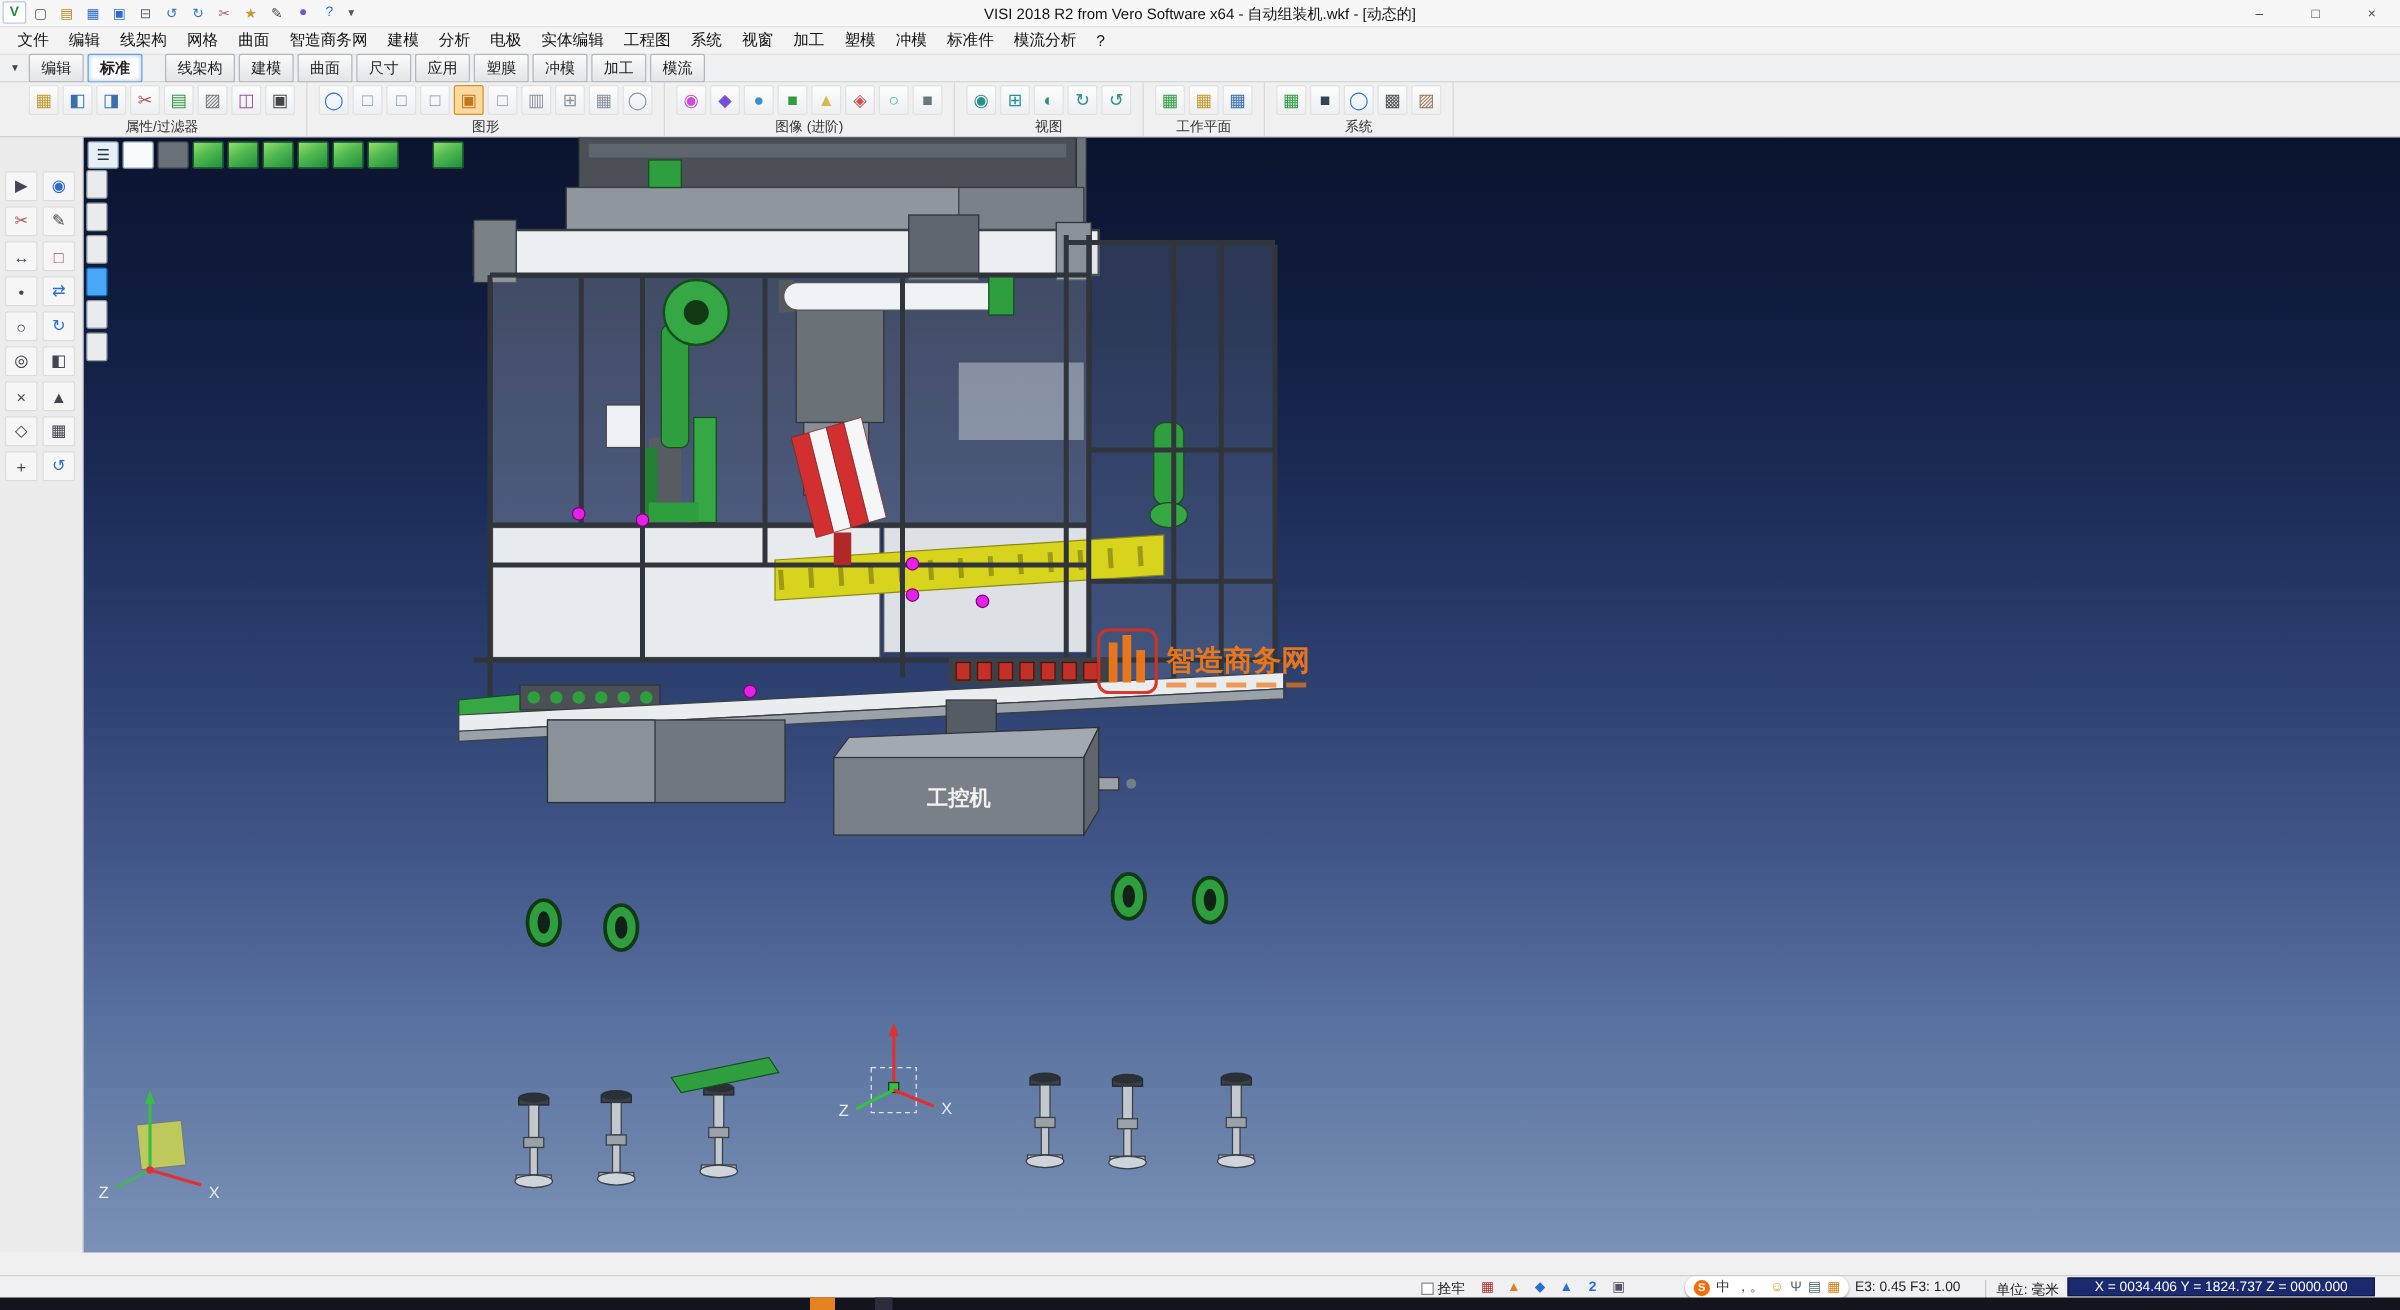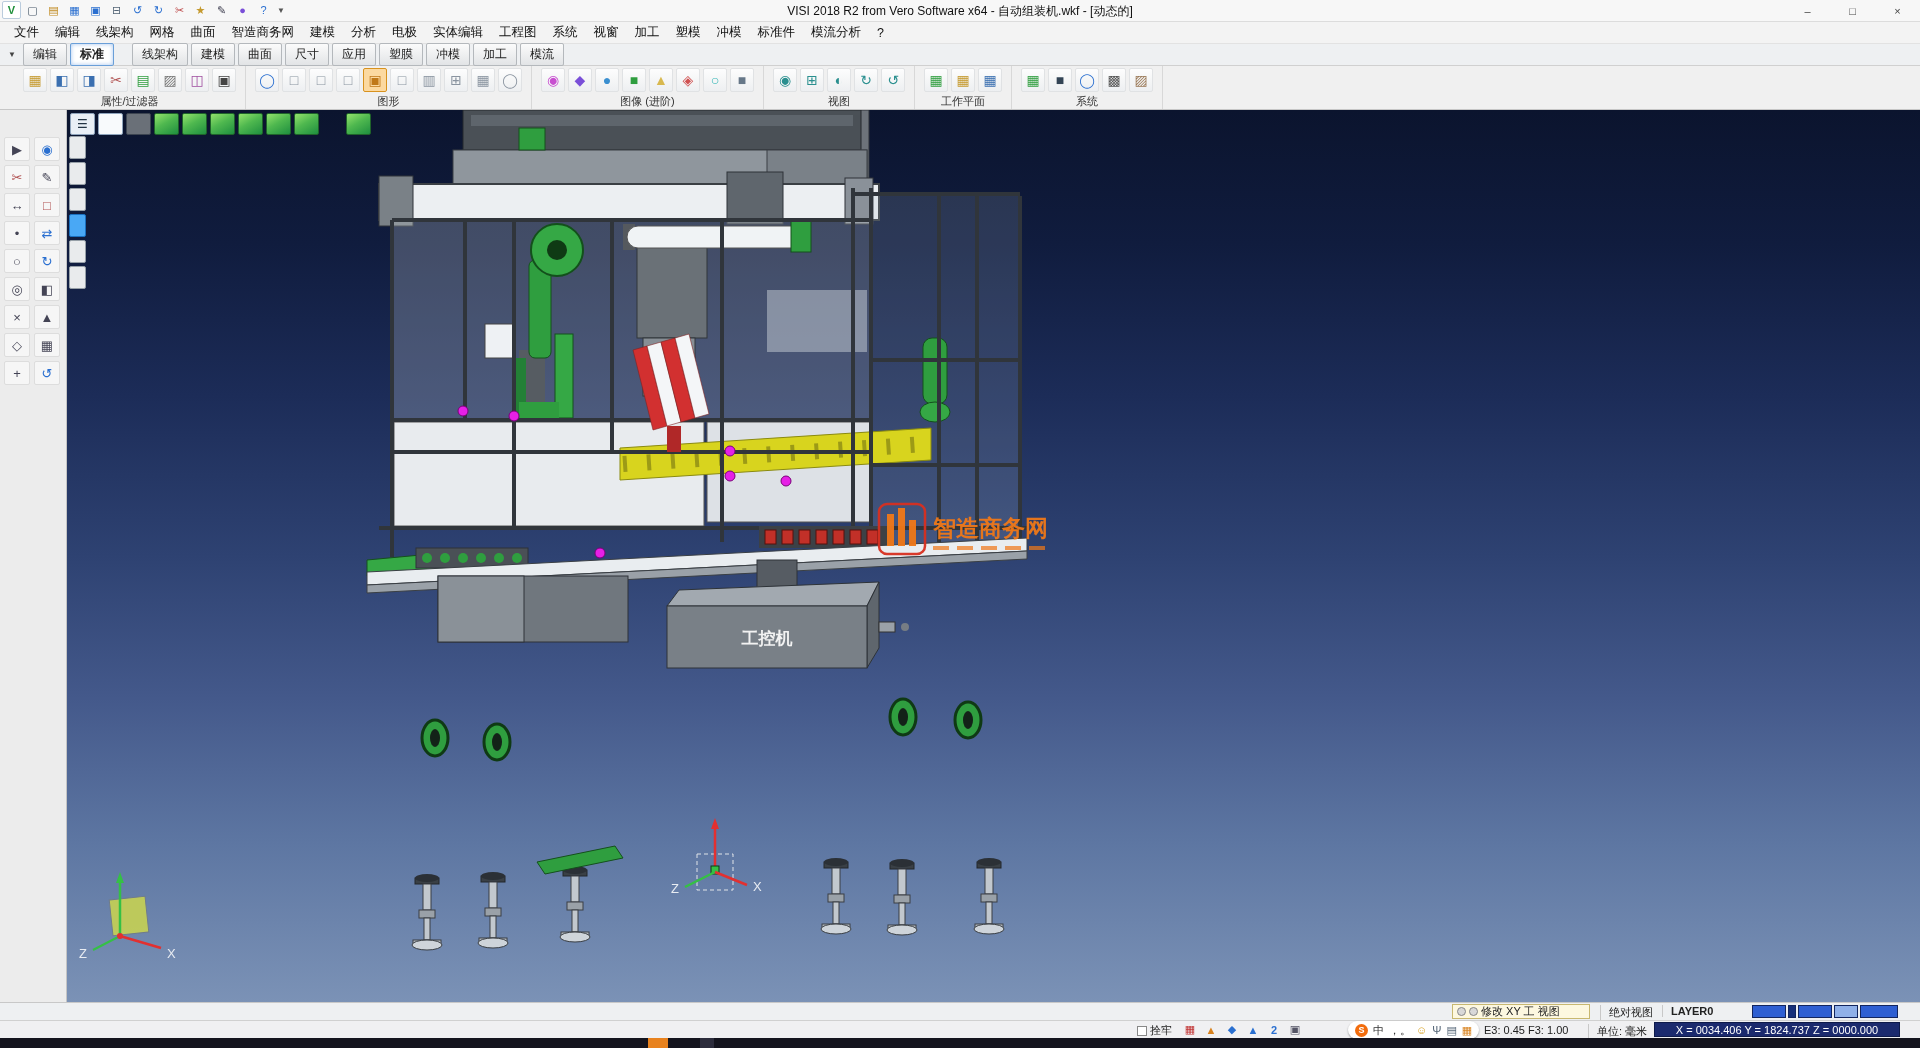--- a/index.html
+++ b/index.html
@@ -403,36 +403,20 @@
     <div class="edge-toolbar">
         <span class="edge-btn"></span>
         <span class="edge-btn"></span>
         <span class="edge-btn"></span>
         <span class="edge-btn active"></span>
         <span class="edge-btn"></span>
         <span class="edge-btn"></span>
       </div>
   </div>
 
-  <div class="status-upper">
-    <div class="hint-box">
-      <span class="dotic"></span>
-      <span class="dotic"></span>
-      <span>修改 XY 工 视图</span>
-    </div>
-    <span class="view-mode">绝对视图</span>
-    <span class="layer">LAYER0</span>
-    <span class="segbar">
-        <span class="seg" style="width: 34px; background: rgb(46, 95, 210);"></span>
-        <span class="seg" style="width: 8px; background: rgb(22, 48, 122);"></span>
-        <span class="seg" style="width: 34px; background: rgb(46, 95, 210);"></span>
-        <span class="seg" style="width: 24px; background: rgb(143, 176, 232);"></span>
-        <span class="seg" style="width: 38px; background: rgb(46, 95, 210);"></span>
-      </span>
-  </div>
 
   <div class="statusbar">
     <span class="lock">
       <span class="chk"></span>
       <span>拴牢</span>
     </span>
     <span class="st-icons">
         <span class="st-icon" style="color: rgb(192, 48, 48);">▦</span>
         <span class="st-icon" style="color: rgb(216, 130, 30);">▲</span>
         <span class="st-icon" style="color: rgb(42, 111, 208);">◆</span>

